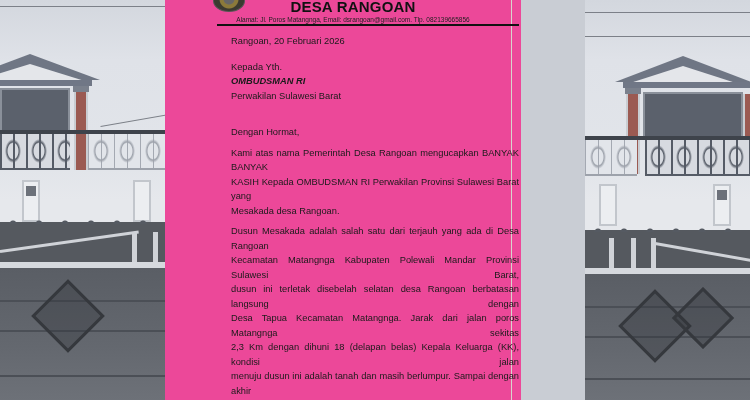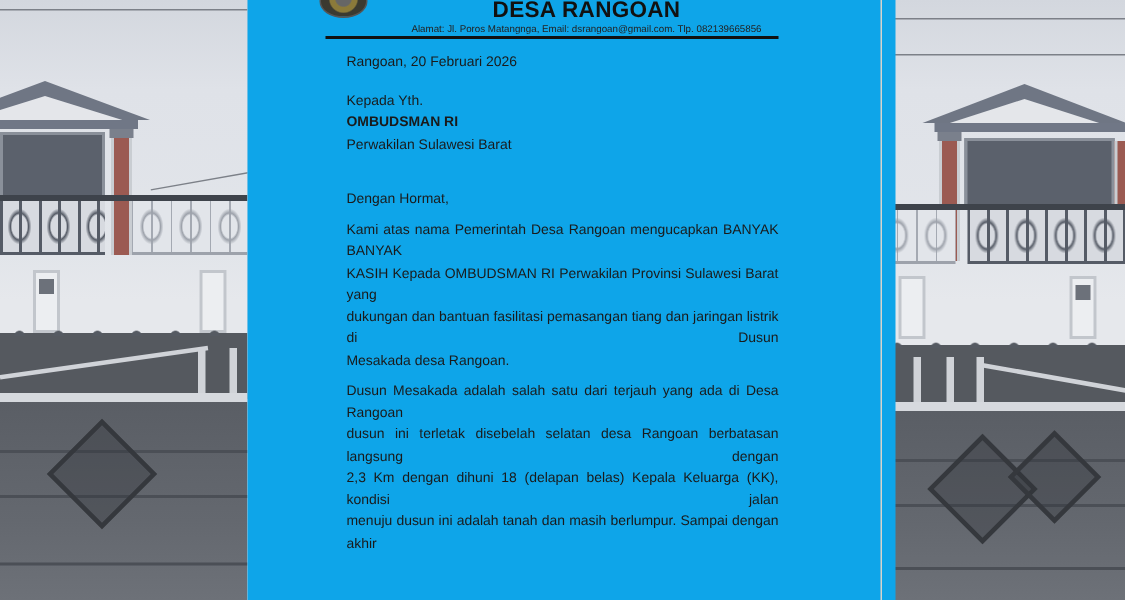--- a/index.html
+++ b/index.html
@@ -55,22 +55,22 @@
   .roof-band { position: absolute; height: 44px; background: #55595f; }
   .truss { position: absolute; height: 3px; background: #d0d3d8; transform-origin: left center; }
   .post { position: absolute; width: 5px; background: #d0d3d8; }
   .white-beam { position: absolute; height: 6px; background: #d6d9de; }
   .lower-wall { position: absolute; background: linear-gradient(#5a5e65, #64686f 60%, #6d7178); }
   .wall-line { position: absolute; height: 2px; background: #4b4f56; }
   .lamp { position: absolute; width: 46px; height: 46px; border: 3px solid #35383d; transform: rotate(45deg); background: rgba(50,53,58,0.35); }
 
   
   .doc {
-    position: absolute; left: 165px; top: 0; width: 432px; height: 400px;
-    background: #0ea5e9; overflow: hidden;
+    position: absolute; left: 165px; top: 0; width: 356px; height: 400px;
+    background: #ec4899; overflow: hidden;
   }
   .doc-edge { position: absolute; right: 9px; top: 0; width: 1px; height: 400px; background: #d8d4cc; }
   .logo {
     position: absolute; left: 48px; top: -10px; width: 30px; height: 20px;
     border-radius: 50%; background: radial-gradient(circle at 50% 40%, #666 0 5px, #8b7a3a 6px 9px, #3b3a30 10px);
     border: 1px solid #555;
   }
   .village-name {
     position: absolute; left: 0; right: 0; top: -2px; text-align: center;
     font-weight: bold; font-size: 15px; color: #111; letter-spacing: 0.2px;
@@ -80,21 +80,21 @@
     position: absolute; left: 0; right: 0; top: 16px; text-align: center;
     font-size: 6.5px; color: #222; padding-left: 20px;
   }
   .header-rule { position: absolute; left: 52px; width: 302px; top: 24px; height: 2px; background: #111; }
   .body-text { position: absolute; left: 66px; width: 288px; top: 34px; color: #1a1a1a; font-size: 9.3px; line-height: 14.5px; }
   .line { white-space: nowrap; }
   .gap-s { height: 11px; }
   .gap-m { height: 22px; }
   .gap-p { height: 6px; }
   .justify { text-align: justify; text-align-last: justify; white-space: normal; }
-  .bold { font-weight: bold; }
+  .bold { font-weight: bold; font-style: italic; }
 </style>
 </head>
 <body>
 
 <div class="bg-panel bg-left">
   <div class="wire" style="left:0;top:6px;width:165px;"></div>
   <div class="pediment" style="left:-40px;top:54px;"></div>
   <div class="pediment-inner" style="left:-28px;top:64px;"></div>
   <div class="cornice" style="left:0;top:80px;width:92px;"></div>
   <div class="window-dark" style="left:0;top:88px;width:66px;height:40px;"></div>
@@ -167,27 +167,28 @@
     <div class="line">Kepada Yth.</div>
     <div class="line bold">OMBUDSMAN RI</div>
     <div class="line">Perwakilan Sulawesi Barat</div>
     <div class="gap-m"></div>
     <div class="line">Dengan Hormat,</div>
     <div class="gap-p"></div>
 
     <div>
       <div class="line justify">Kami atas nama Pemerintah Desa Rangoan mengucapkan BANYAK BANYAK</div>
       <div class="line justify">KASIH Kepada OMBUDSMAN RI Perwakilan Provinsi Sulawesi Barat yang</div>
-      <div class="line justify">dukungan dan bantuan fasilitasi pemasangan tiang dan jaringan listrik di Dusun</div>
       <div class="line">Mesakada desa Rangoan.</div>
     </div>
     <div class="gap-p"></div>
 
     <div>
       <div class="line justify">Dusun Mesakada adalah salah satu dari terjauh yang ada di Desa Rangoan</div>
+      <div class="line justify">Kecamatan Matangnga Kabupaten Polewali Mandar Provinsi Sulawesi Barat,</div>
       <div class="line justify">dusun ini terletak disebelah selatan desa Rangoan berbatasan langsung dengan</div>
+      <div class="line justify">Desa Tapua Kecamatan Matangnga. Jarak dari jalan poros Matangnga sekitas</div>
       <div class="line justify">2,3 Km dengan dihuni 18 (delapan belas) Kepala Keluarga (KK), kondisi jalan</div>
       <div class="line justify">menuju dusun ini adalah tanah dan masih berlumpur. Sampai dengan akhir</div>
 
     </div>
 
   </div>
 </div>
 
 </body></html>

